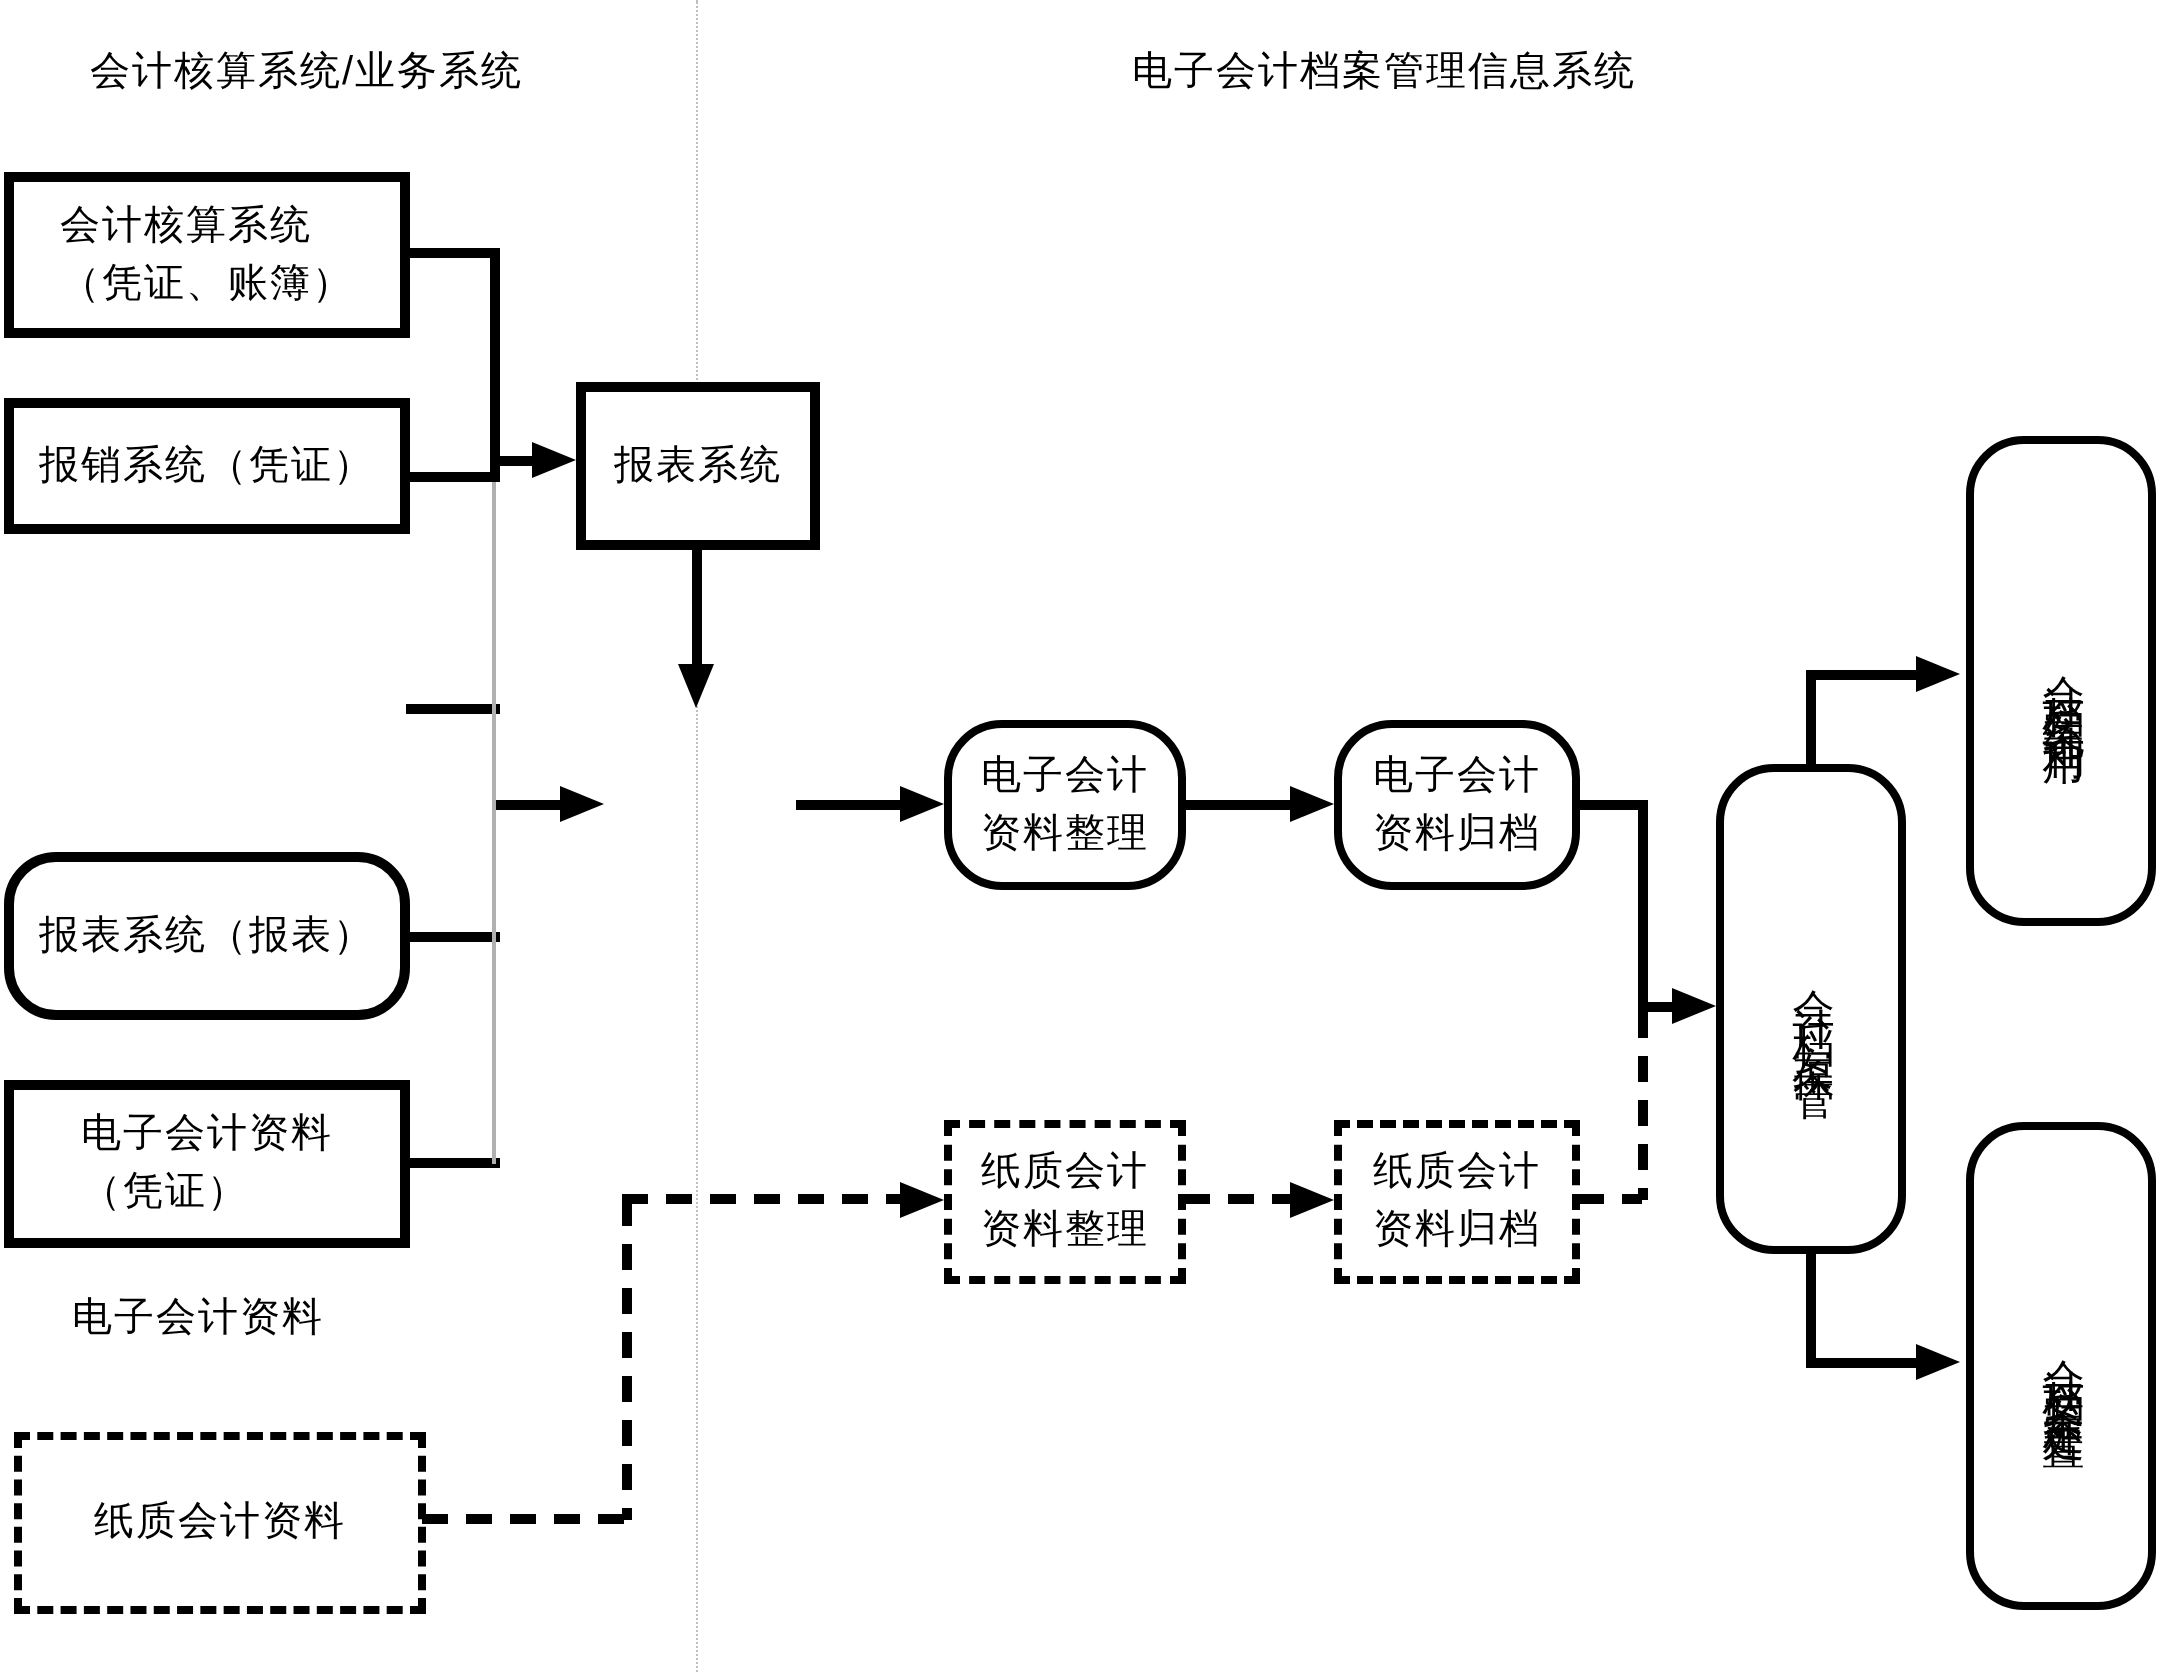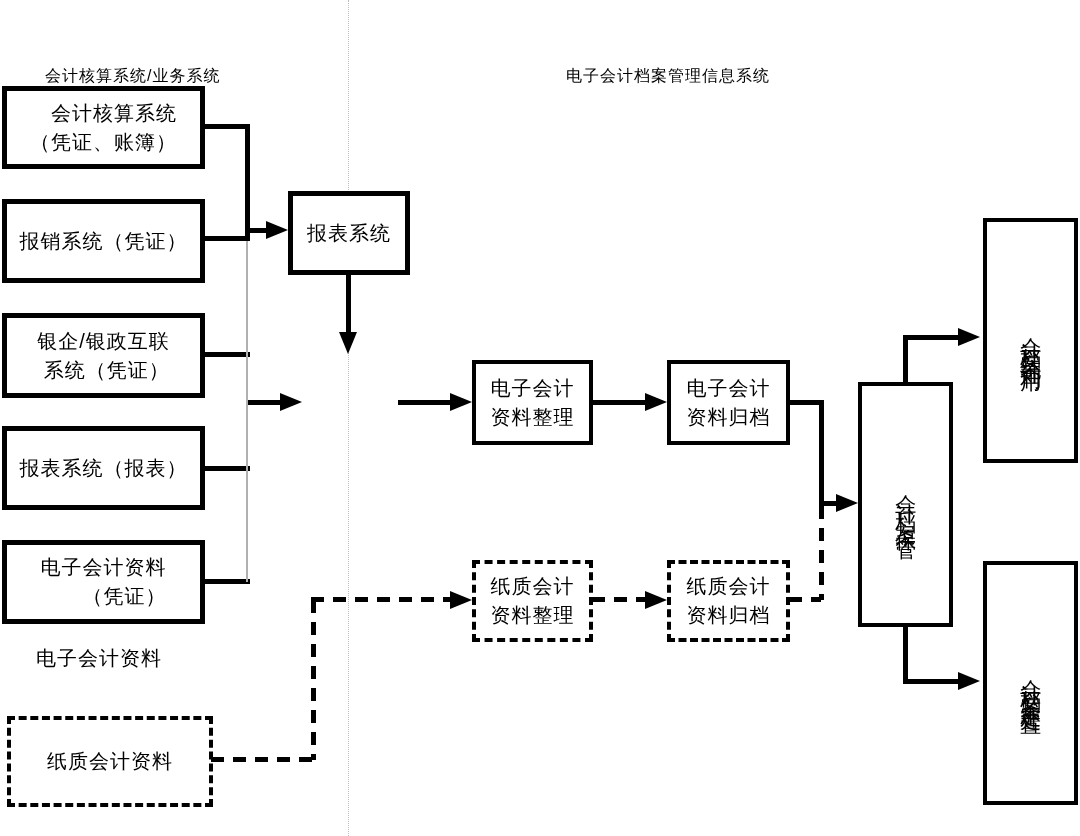--- a/index.html
+++ b/index.html
@@ -1,27 +1,27 @@
 <!DOCTYPE html>
 <html><head>
 <meta charset="utf-8">
 <style>
   html,body{margin:0;padding:0;background:#fff;}
   #canvas{
     position:relative;width:1080px;height:836px;background:#fff;overflow:hidden;
     font-family:"Liberation Sans","DejaVu Sans",sans-serif;color:#000;
   }
-  .hdr{position:absolute;font-size:16px;letter-spacing:1px;white-space:nowrap;margin-top:44px;}
+  .hdr{position:absolute;font-size:20px;letter-spacing:1px;white-space:nowrap;}
   .lbl{position:absolute;font-size:20px;letter-spacing:1px;white-space:nowrap;}
   .box{
     position:absolute;box-sizing:border-box;background:#fff;
     border:5px solid #000;display:flex;align-items:center;justify-content:center;
-    text-align:right;font-size:20px;line-height:1.45;white-space:pre-line;letter-spacing:1px;
+    text-align:left;font-size:20px;line-height:1.45;white-space:pre-line;letter-spacing:1px;
   }
-  .b4{border-width:4px;}
+  .b4{border-width:4px;border-radius:29px;}
   .dash{border:4px dashed #000;}
   .vtext{writing-mode:vertical-rl;text-orientation:upright;font-size:21px;}
   .ls-st{letter-spacing:9px;}
   .ls-rt{letter-spacing:5px;}
   .hline,.vline{position:absolute;background:#000;}
   .hline{height:5px;}
   .vline{width:5px;}
   .gray-line{position:absolute;width:2px;background:#b0b0b0;}
   .hdash{position:absolute;height:5px;background:repeating-linear-gradient(90deg,#000 0 13px,transparent 13px 22px);}
   .vdash{position:absolute;width:5px;background:repeating-linear-gradient(180deg,#000 0 13px,transparent 13px 22px);}
@@ -36,24 +36,22 @@
 
 <div id="canvas">
 
   <div class="sep"></div>
 
   <div class="hdr" style="left:45px;top:22px;">会计核算系统/业务系统</div>
   <div class="hdr" style="left:566px;top:22px;">电子会计档案管理信息系统</div>
 
   <div class="box" style="left:2px;top:86px;width:203px;height:83px;">会计核算系统
 （凭证、账簿）</div>
-  <div class="box" style="left:2px;top:199px;width:203px;height:84px;">报销系统（凭证）</div>
-  <div class="box" style="left:2px;top:313px;width:203px;height:85px;">银企/银政互联
-系统（凭证）</div>
-  <div class="box" style="left:2px;top:426px;width:203px;height:84px;">报表系统（报表）</div>
+  <div class="box" style="left:2px;top:199px;width:203px;height:68px;">报销系统（凭证）</div>
+  <div class="box" style="left:2px;top:426px;width:203px;height:84px;border-radius:26px;">报表系统（报表）</div>
   <div class="box" style="left:2px;top:540px;width:203px;height:84px;">电子会计资料
 （凭证）</div>
 
   <div class="lbl" style="left:36px;top:645px;">电子会计资料</div>
   <div class="box dash" style="left:7px;top:716px;width:206px;height:91px;">纸质会计资料</div>
 
   <div class="hline" style="left:203px;top:124px;width:47px;"></div>
   <div class="hline" style="left:203px;top:236px;width:47px;"></div>
   <div class="hline" style="left:203px;top:352px;width:47px;"></div>
   <div class="hline" style="left:203px;top:466px;width:47px;"></div>

